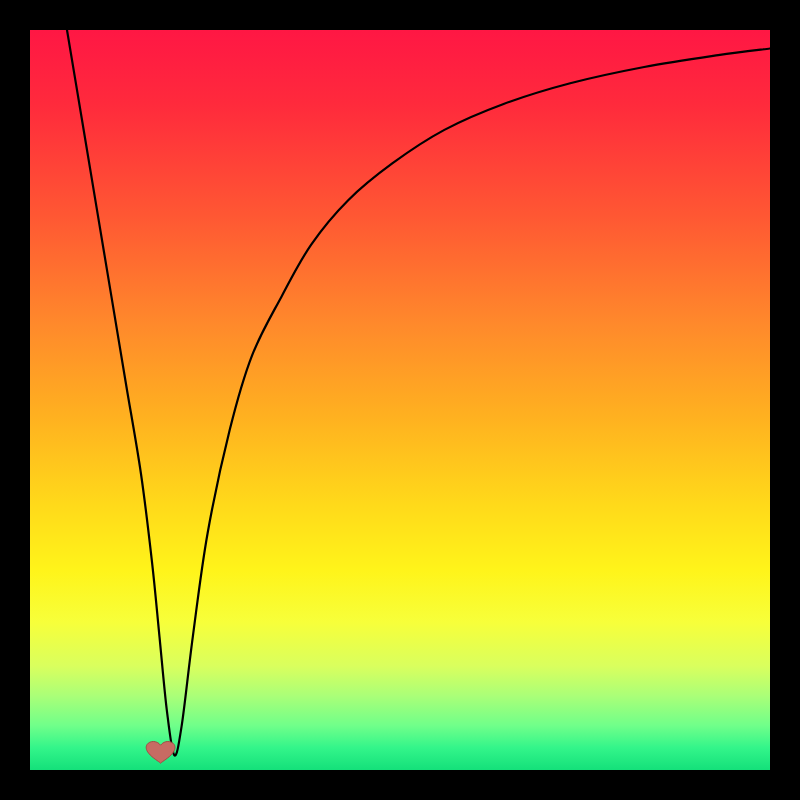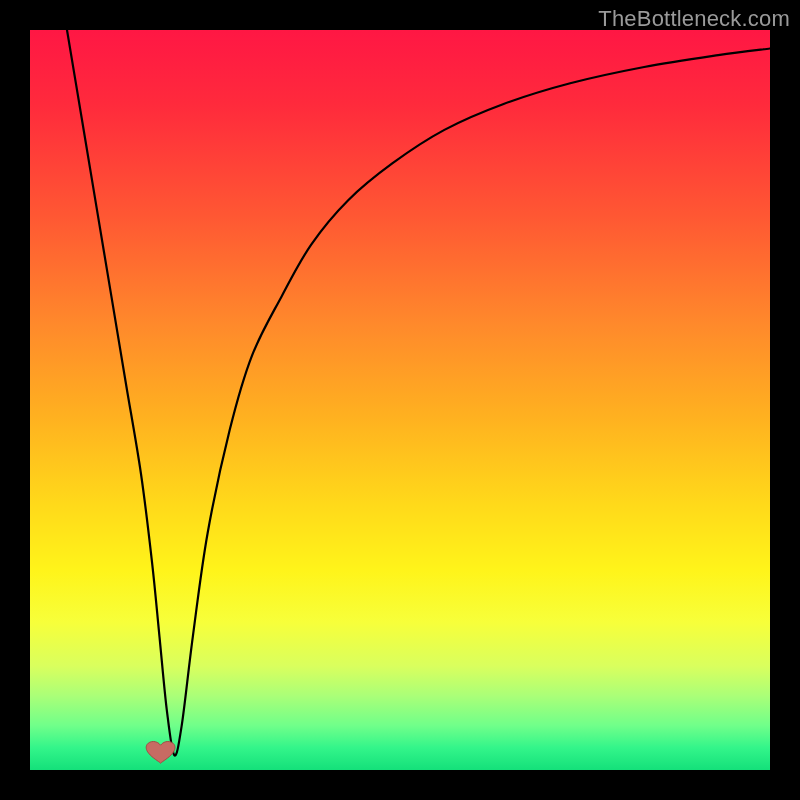--- a/index.html
+++ b/index.html
@@ -59,21 +59,20 @@
     font-weight: 400;
     letter-spacing: 0.2px;
     user-select: none;
   }
 </style>
 </head>
 <body>
 
 <div class="frame">
 
-  <div class="watermark">TheBottleneck.com</div>
 
   <div class="plot-area">
     <svg class="plot-svg" viewBox="0 0 740 740" preserveAspectRatio="none">
       <path id="curve-path" fill="none" stroke="#000000" stroke-width="2.2" stroke-linejoin="round" stroke-linecap="round" d="M 37 0 C 39.46666666666667 14.799999999999992, 46.866666666666674 59.199999999999946, 51.800000000000004 88.79999999999995 C 56.733333333333334 118.39999999999996, 61.66666666666666 148.00000000000003, 66.6 177.60000000000002 C 71.53333333333333 207.20000000000002, 76.46666666666667 236.79999999999998, 81.4 266.4 C 86.33333333333334 296, 91.26666666666667 325.59999999999997, 96.2 355.2 C 101.13333333333334 384.8, 106.68333333333334 414.4, 111 444 C 115.31666666666666 473.6, 119.01666666666668 505.66666666666663, 122.10000000000001 532.8 C 125.18333333333334 559.9333333333333, 127.03333333333333 582.1333333333333, 129.5 606.8 C 131.96666666666667 631.4666666666666, 134.43333333333334 661.0666666666666, 136.9 680.8 C 139.36666666666667 700.5333333333333, 141.83333333333334 722.7333333333333, 144.3 725.2 C 146.76666666666668 727.6666666666667, 148.61666666666665 715.3333333333334, 151.7 695.6 C 154.78333333333333 675.8666666666667, 158.48333333333335 638.8666666666667, 162.8 606.8 C 167.11666666666667 574.7333333333332, 171.43333333333334 537.7333333333333, 177.6 503.2 C 183.76666666666665 468.66666666666663, 192.4 429.2, 199.8 399.59999999999997 C 207.20000000000002 369.99999999999994, 213.36666666666667 347.79999999999995, 222 325.59999999999997 C 230.63333333333333 303.4, 241.73333333333335 284.9, 251.60000000000002 266.4 C 261.4666666666667 247.89999999999998, 270.1 230.63333333333335, 281.2 214.60000000000002 C 292.29999999999995 198.5666666666667, 304.6333333333333 183.7666666666666, 318.2 170.19999999999993 C 331.76666666666665 156.63333333333327, 346.5666666666666 144.9166666666667, 362.59999999999997 133.20000000000005 C 378.6333333333333 121.48333333333339, 395.90000000000003 109.76666666666665, 414.40000000000003 99.89999999999998 C 432.90000000000003 90.0333333333333, 452.6333333333334 81.76999999999998, 473.6 74 C 494.56666666666666 66.23000000000002, 516.7666666666667 59.44666666666675, 540.1999999999999 53.280000000000086 C 563.6333333333332 47.11333333333342, 589.5333333333333 41.68666666666669, 614.1999999999999 37 C 638.8666666666666 32.31333333333331, 667.2333333333333 28.2433333333333, 688.2 25.159999999999968 C 709.1666666666667 22.076666666666636, 731.3666666666667 19.609999999999996, 740 18.5"></path>
       <g id="dip-marker" transform="translate(140.6, 719.2)">
 
         <path d="M -10 -4
                  c -6 -8 -20 -2 -12 8
                  c 4 5 10 8 12 10
                  c 2 -2 8 -5 12 -10

